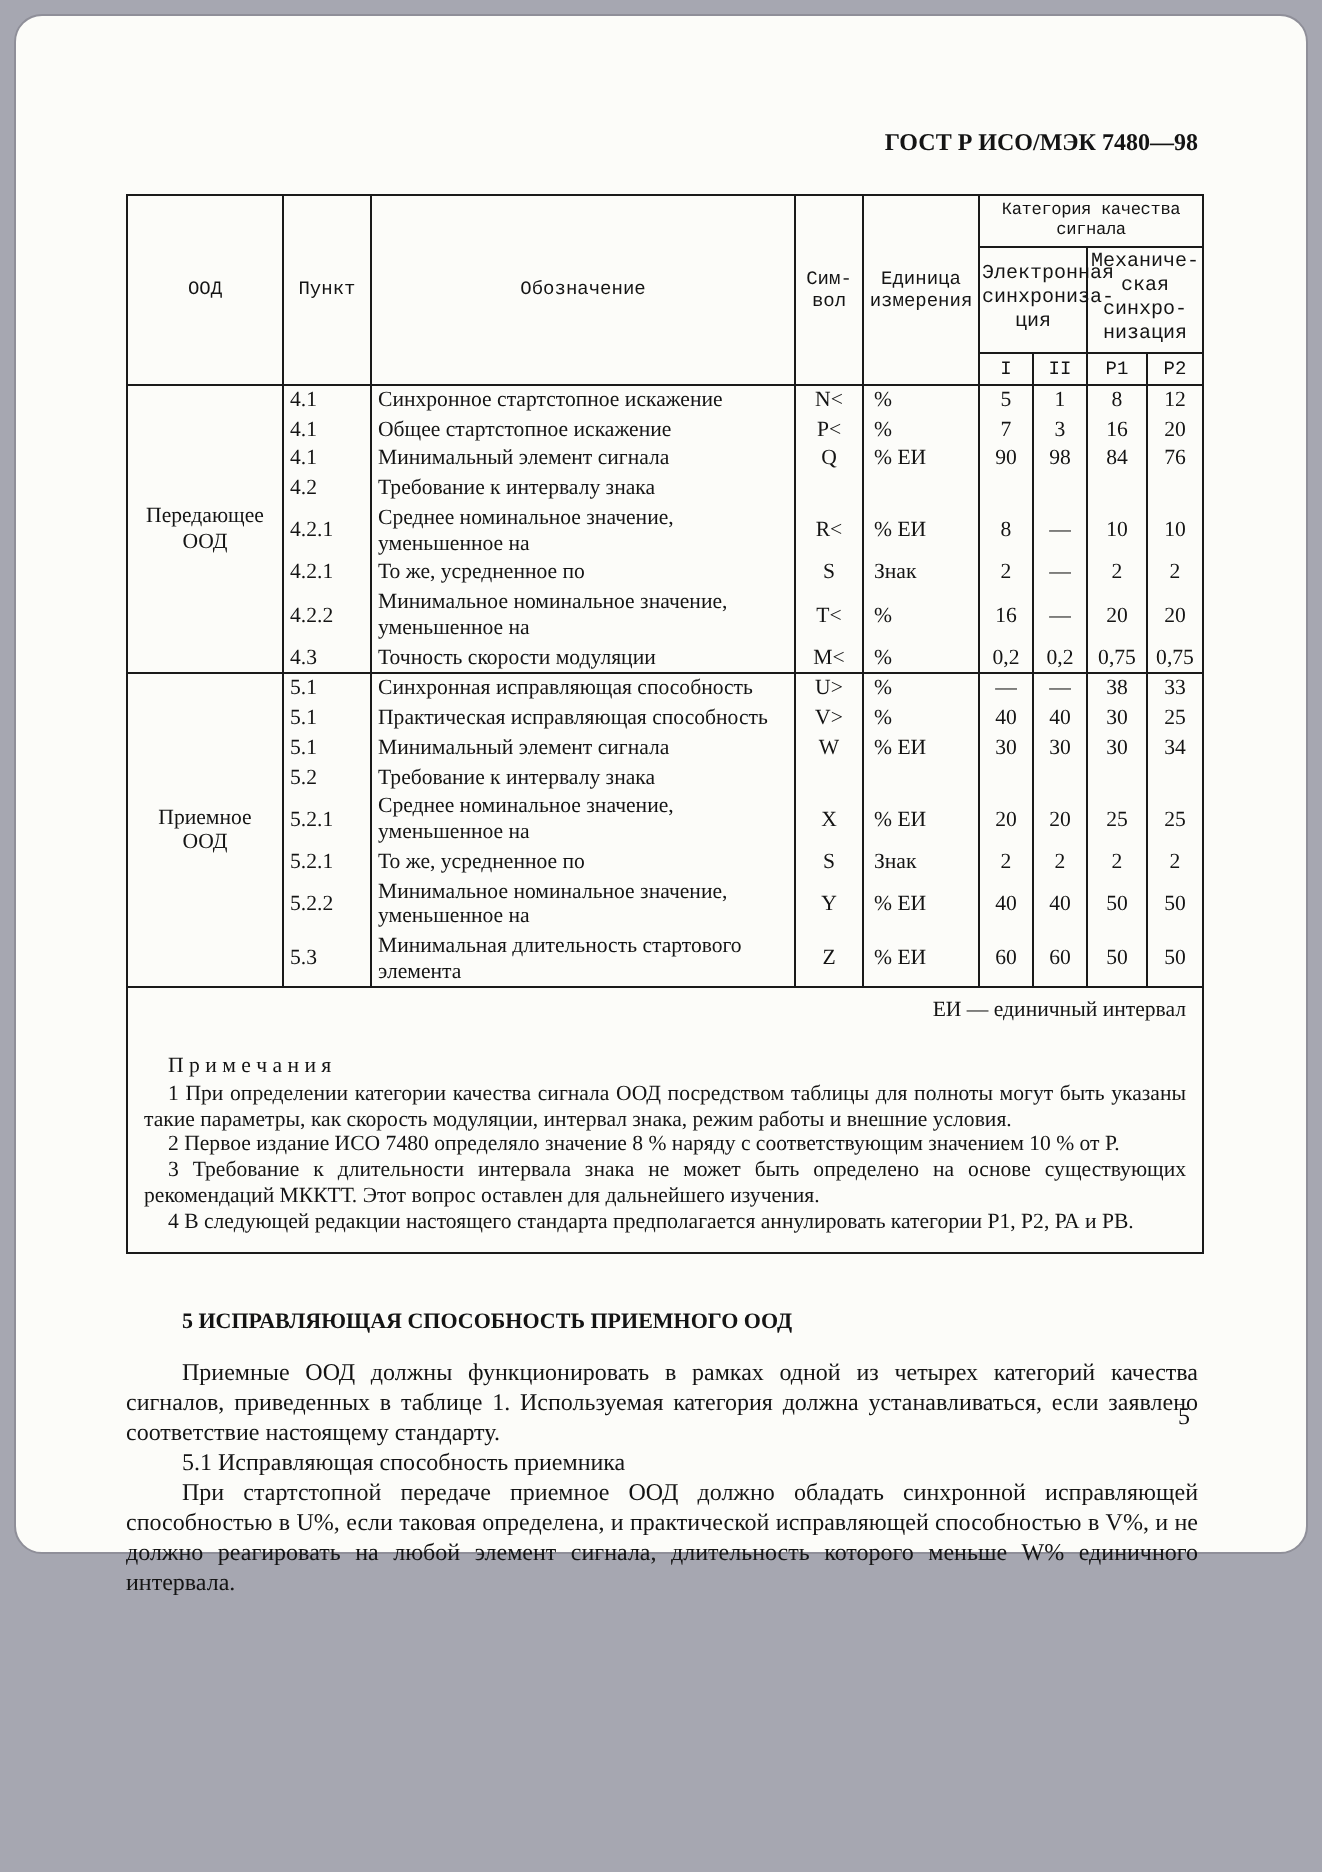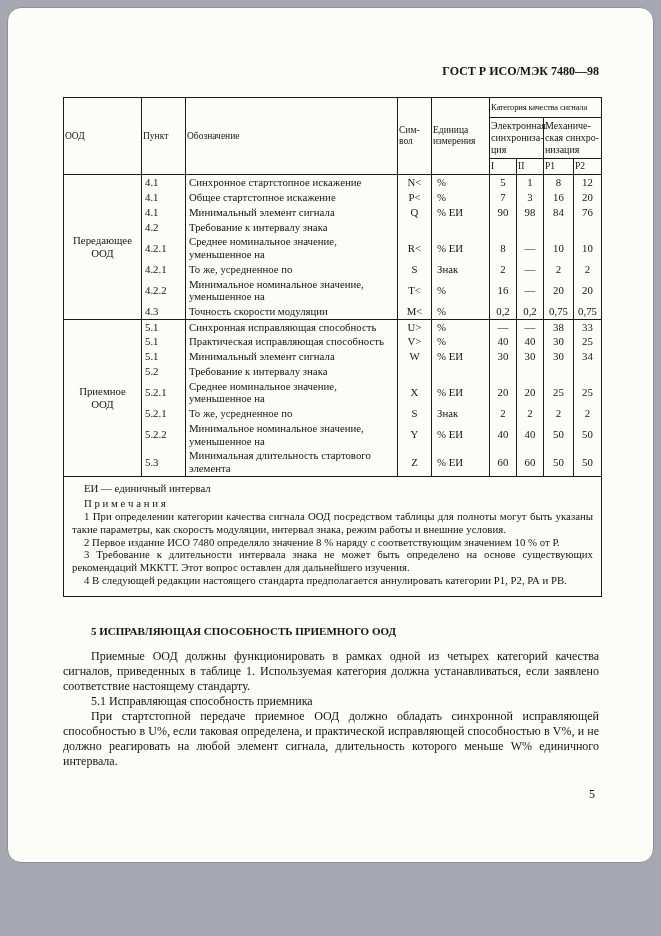--- a/index.html
+++ b/index.html
@@ -6,21 +6,21 @@
   html,body { width:661px; height:936px; }
   body {
     background:#a6a7b1;
     font-family:"Liberation Serif", serif;
     color:#141414;
     position:relative;
     overflow:hidden;
   }
   .page {
     position:absolute; left:7px; top:7px;
-    width:647px; height:856px;
+    width:647px; height:770px;
     background:#fcfcf9;
     border:1px solid #8f8f99;
     border-radius:14px;
     padding:56px 54px 0 55px;
   }
   .doc-header {
     text-align:right;
     font-weight:bold;
     font-size:12px;
     margin-bottom:18px;
@@ -31,25 +31,26 @@
   }
   table.signal-table {
     border-collapse:collapse;
     table-layout:fixed;
     width:538px;
     border:1.5px solid #000;
   }
   .signal-table th {
     border:1px solid #1a1a1a;
     font-weight:normal;
-    text-align:left;
+    text-align:center;
     vertical-align:middle;
     padding:2px 1px;
     font-size:9.5px;
     line-height:1.2;
+    font-family:Liberation Mono, monospace;
   }
   .signal-table th.cat-head { font-size:8.6px; letter-spacing:-0.2px; }
   .signal-table th.sync-head { font-size:10px; }
   .signal-table td {
     border-left:1px solid #1a1a1a;
     border-right:1px solid #1a1a1a;
     padding:1px 3px;
     font-size:10.8px;
     line-height:1.18;
     vertical-align:middle;
@@ -63,21 +64,21 @@
   td.c-val  { text-align:center; padding:1px 1px; }
   tr.group-sep td { border-top:1px solid #1a1a1a; }
   tr.hrow1 { height:20px; } tr.hrow2 { height:40px; } tr.hrow3 { height:16px; }
   .notes-cell {
     border:1px solid #1a1a1a !important;
     padding:5px 8px 9px 8px !important;
     font-size:10.4px;
     line-height:1.3;
     vertical-align:top;
   }
-  .note-line { padding-left:12px; margin-bottom:2px; }
+  .note-line { padding-left:12px; margin-bottom:15px;text-align:right; }
   .notes-title { padding-left:12px; margin:2px 0 1px 0; }
   p.note { text-align:justify; text-indent:12px; margin:0; }
   .section-title {
     font-size:11px;
     font-weight:bold;
     margin:28px 0 12px 0;
     text-indent:28px;
   }
   p.body-par {
     font-size:12px;

